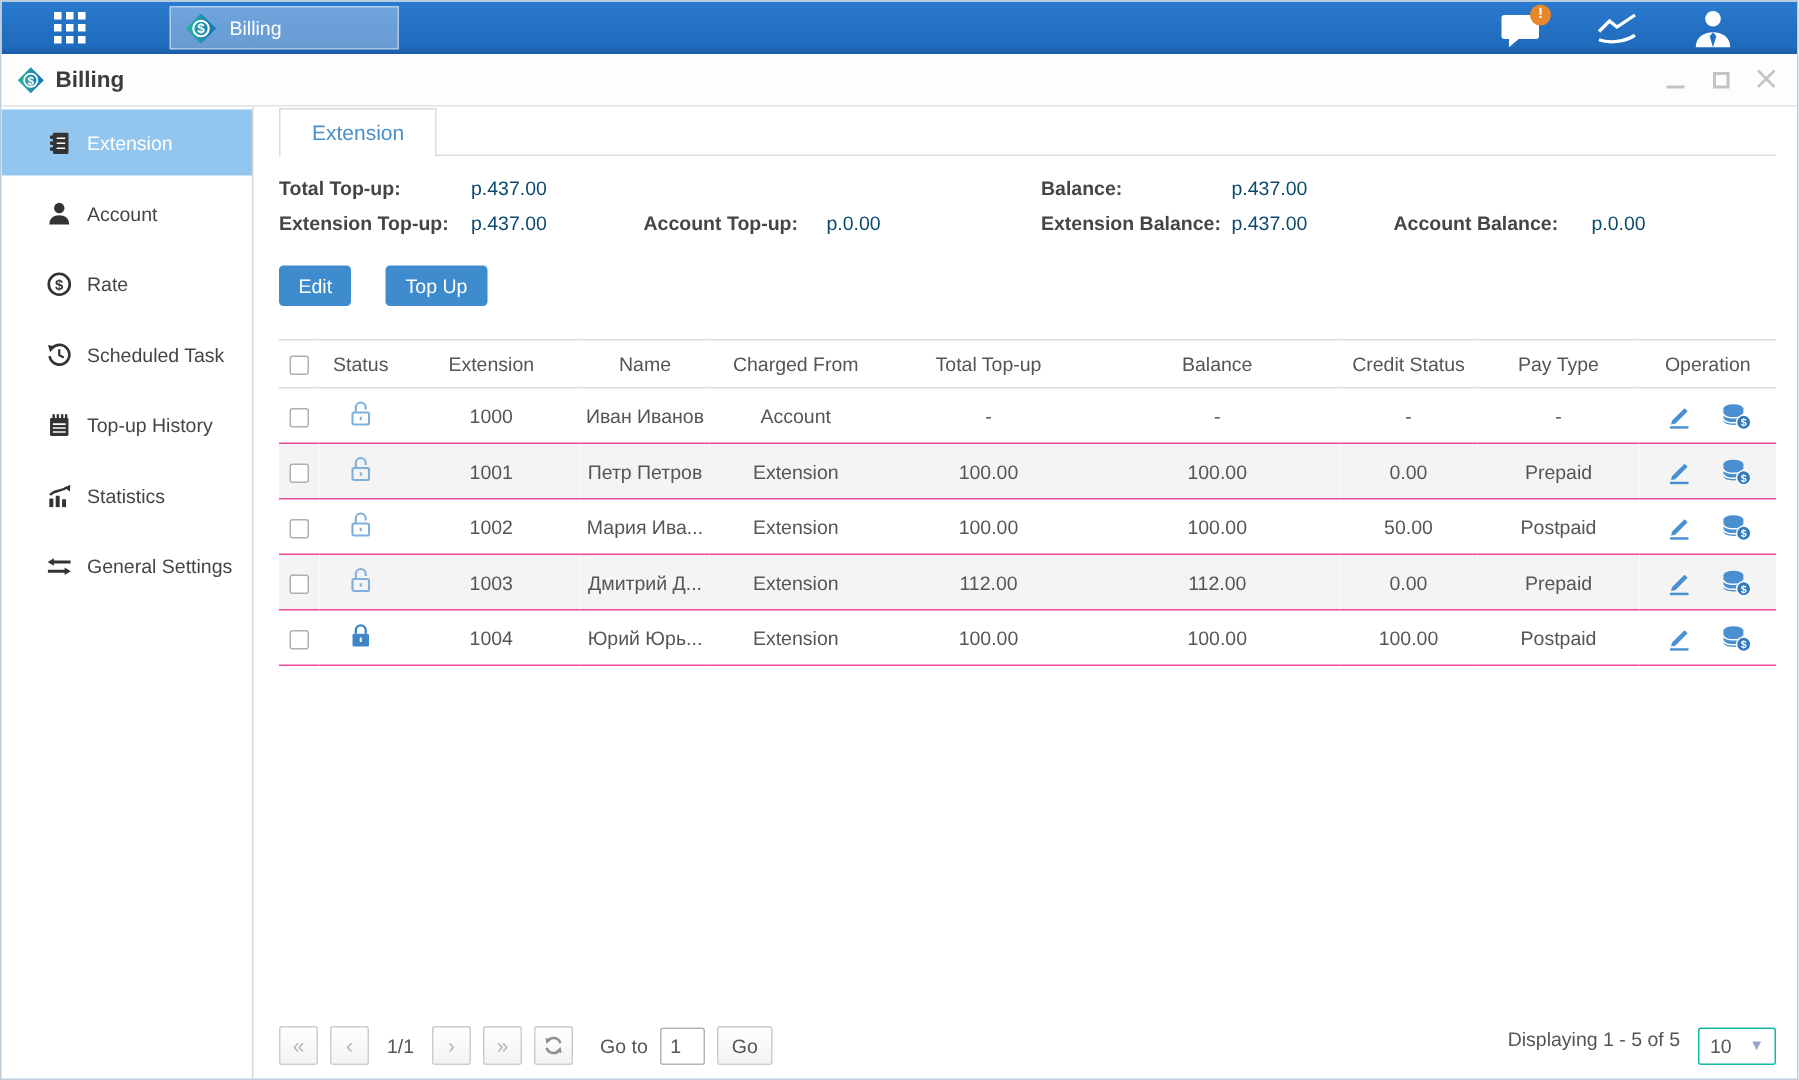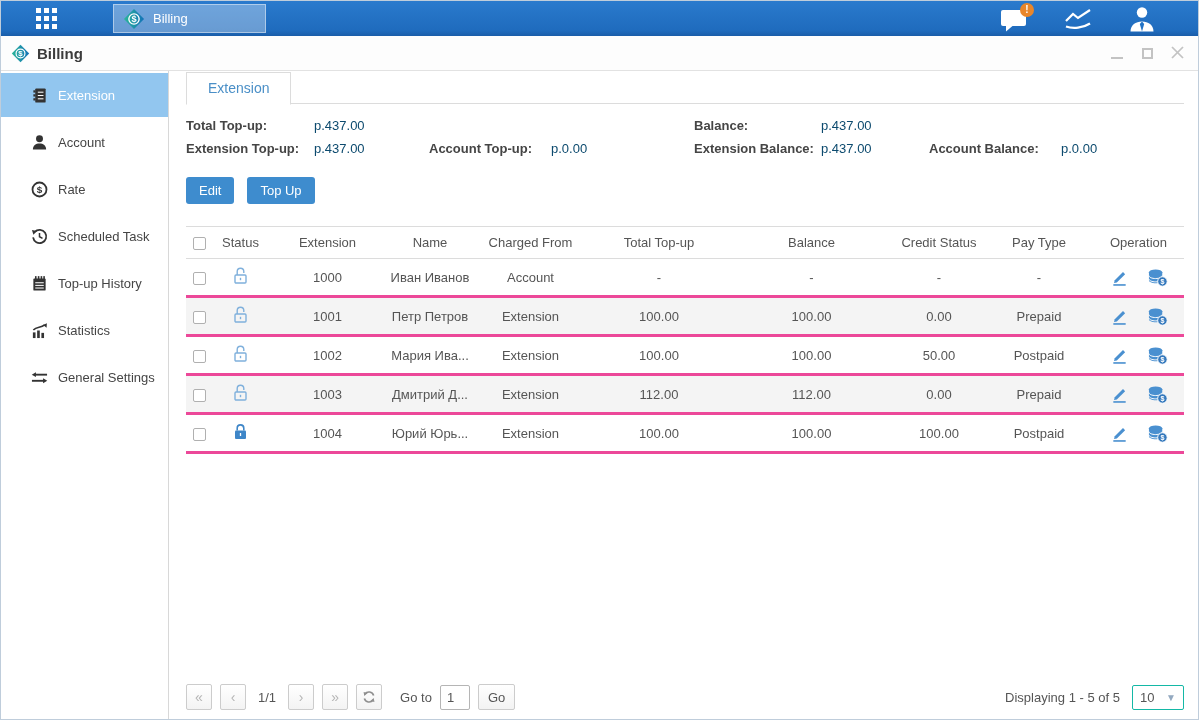--- a/index.html
+++ b/index.html
@@ -59,51 +59,51 @@
   .summary { margin-top:14px; display:grid;
              grid-template-columns:128px 115px 122px 143px 127px 108px 132px 1fr;
              row-gap:8px; font-size:13px; align-items:center; }
   .summary .lbl { font-weight:bold; color:#454545; }
   .summary .val { color:#0c4a6e; }
   .gc1{grid-column:1} .gc2{grid-column:2} .gc3{grid-column:3} .gc4{grid-column:4}
   .gc5{grid-column:5} .gc6{grid-column:6} .gc7{grid-column:7} .gc8{grid-column:8}
   .r1{grid-row:1} .r2{grid-row:2}
 
   
-  .btn-row { margin-top:21px; display:flex; gap:13px; }
+  .btn-row { margin-top:21px; display:flex; gap:23px; }
   .btn { background:#3e8cce; color:#fff; font-size:13px; border:none; border-radius:3px;
          padding:6px 13px; cursor:pointer; font-family:inherit; }
 
   
   table { margin-top:22px; width:100%; border-collapse:collapse; table-layout:fixed; }
   th { font-weight:normal; color:#555; font-size:13px; border-top:1px solid #dcdcdc;
        border-bottom:1px solid #dcdcdc; padding:8px 2px; text-align:center; }
   td { color:#555; font-size:13px; text-align:center; padding:7px 2px; height:35px;
-       border-bottom:3px solid #ec4899; white-space:nowrap; overflow:hidden; }
+       border-bottom:1px solid #ec4899; white-space:nowrap; overflow:hidden; }
   tbody tr:nth-child(even) td { background:#f4f4f4; }
   .checkbox { display:inline-block; width:13px; height:13px; border:1px solid #b0b0b0;
               border-radius:2px; background:#fff; cursor:pointer; vertical-align:middle; }
   .ops { display:flex; justify-content:center; gap:18px; align-items:center; }
   .ops svg { cursor:pointer; }
 
   
   .pagefoot { position:absolute; left:17px; right:14px; bottom:10px; display:flex;
               align-items:center; justify-content:space-between; }
   .pager { display:flex; align-items:center; gap:8px; }
   .pg-btn { width:26px; height:26px; border:1px solid #ccc; background:linear-gradient(#fff,#f3f3f3);
             border-radius:2px; color:#b5b5b5; font-size:14px; display:flex; align-items:center;
             justify-content:center; cursor:pointer; user-select:none; }
   .pg-text { color:#555; font-size:13px; margin:0 4px; }
   .goto-label { color:#555; font-size:13px; margin-left:10px; }
   .goto-input { width:30px; height:25px; border:1px solid #b5b5b5; border-radius:2px;
                 font-size:13px; color:#555; padding-left:6px; font-family:inherit; }
   .go-btn { height:26px; border:1px solid #ccc; background:linear-gradient(#fff,#f3f3f3);
             border-radius:2px; color:#555; font-size:13px; padding:0 9px; cursor:pointer;
             font-family:inherit; }
-  .display-info { display:flex; align-items:center; gap:12px; }
+  .display-info { display:flex; align-items:flex-start; gap:12px; }
   .display-text { color:#555; font-size:13px; }
   .pagesize { width:52px; height:25px; border:1px solid #14b8a6; border-radius:2px; background:#fff;
               display:flex; align-items:center; justify-content:space-between; padding:0 7px;
               color:#555; font-size:13px; cursor:pointer; }
   .caret { color:#93a9c0; font-size:10px; }
 </style>
 </head>
 <body>
 
 <div class="window">

